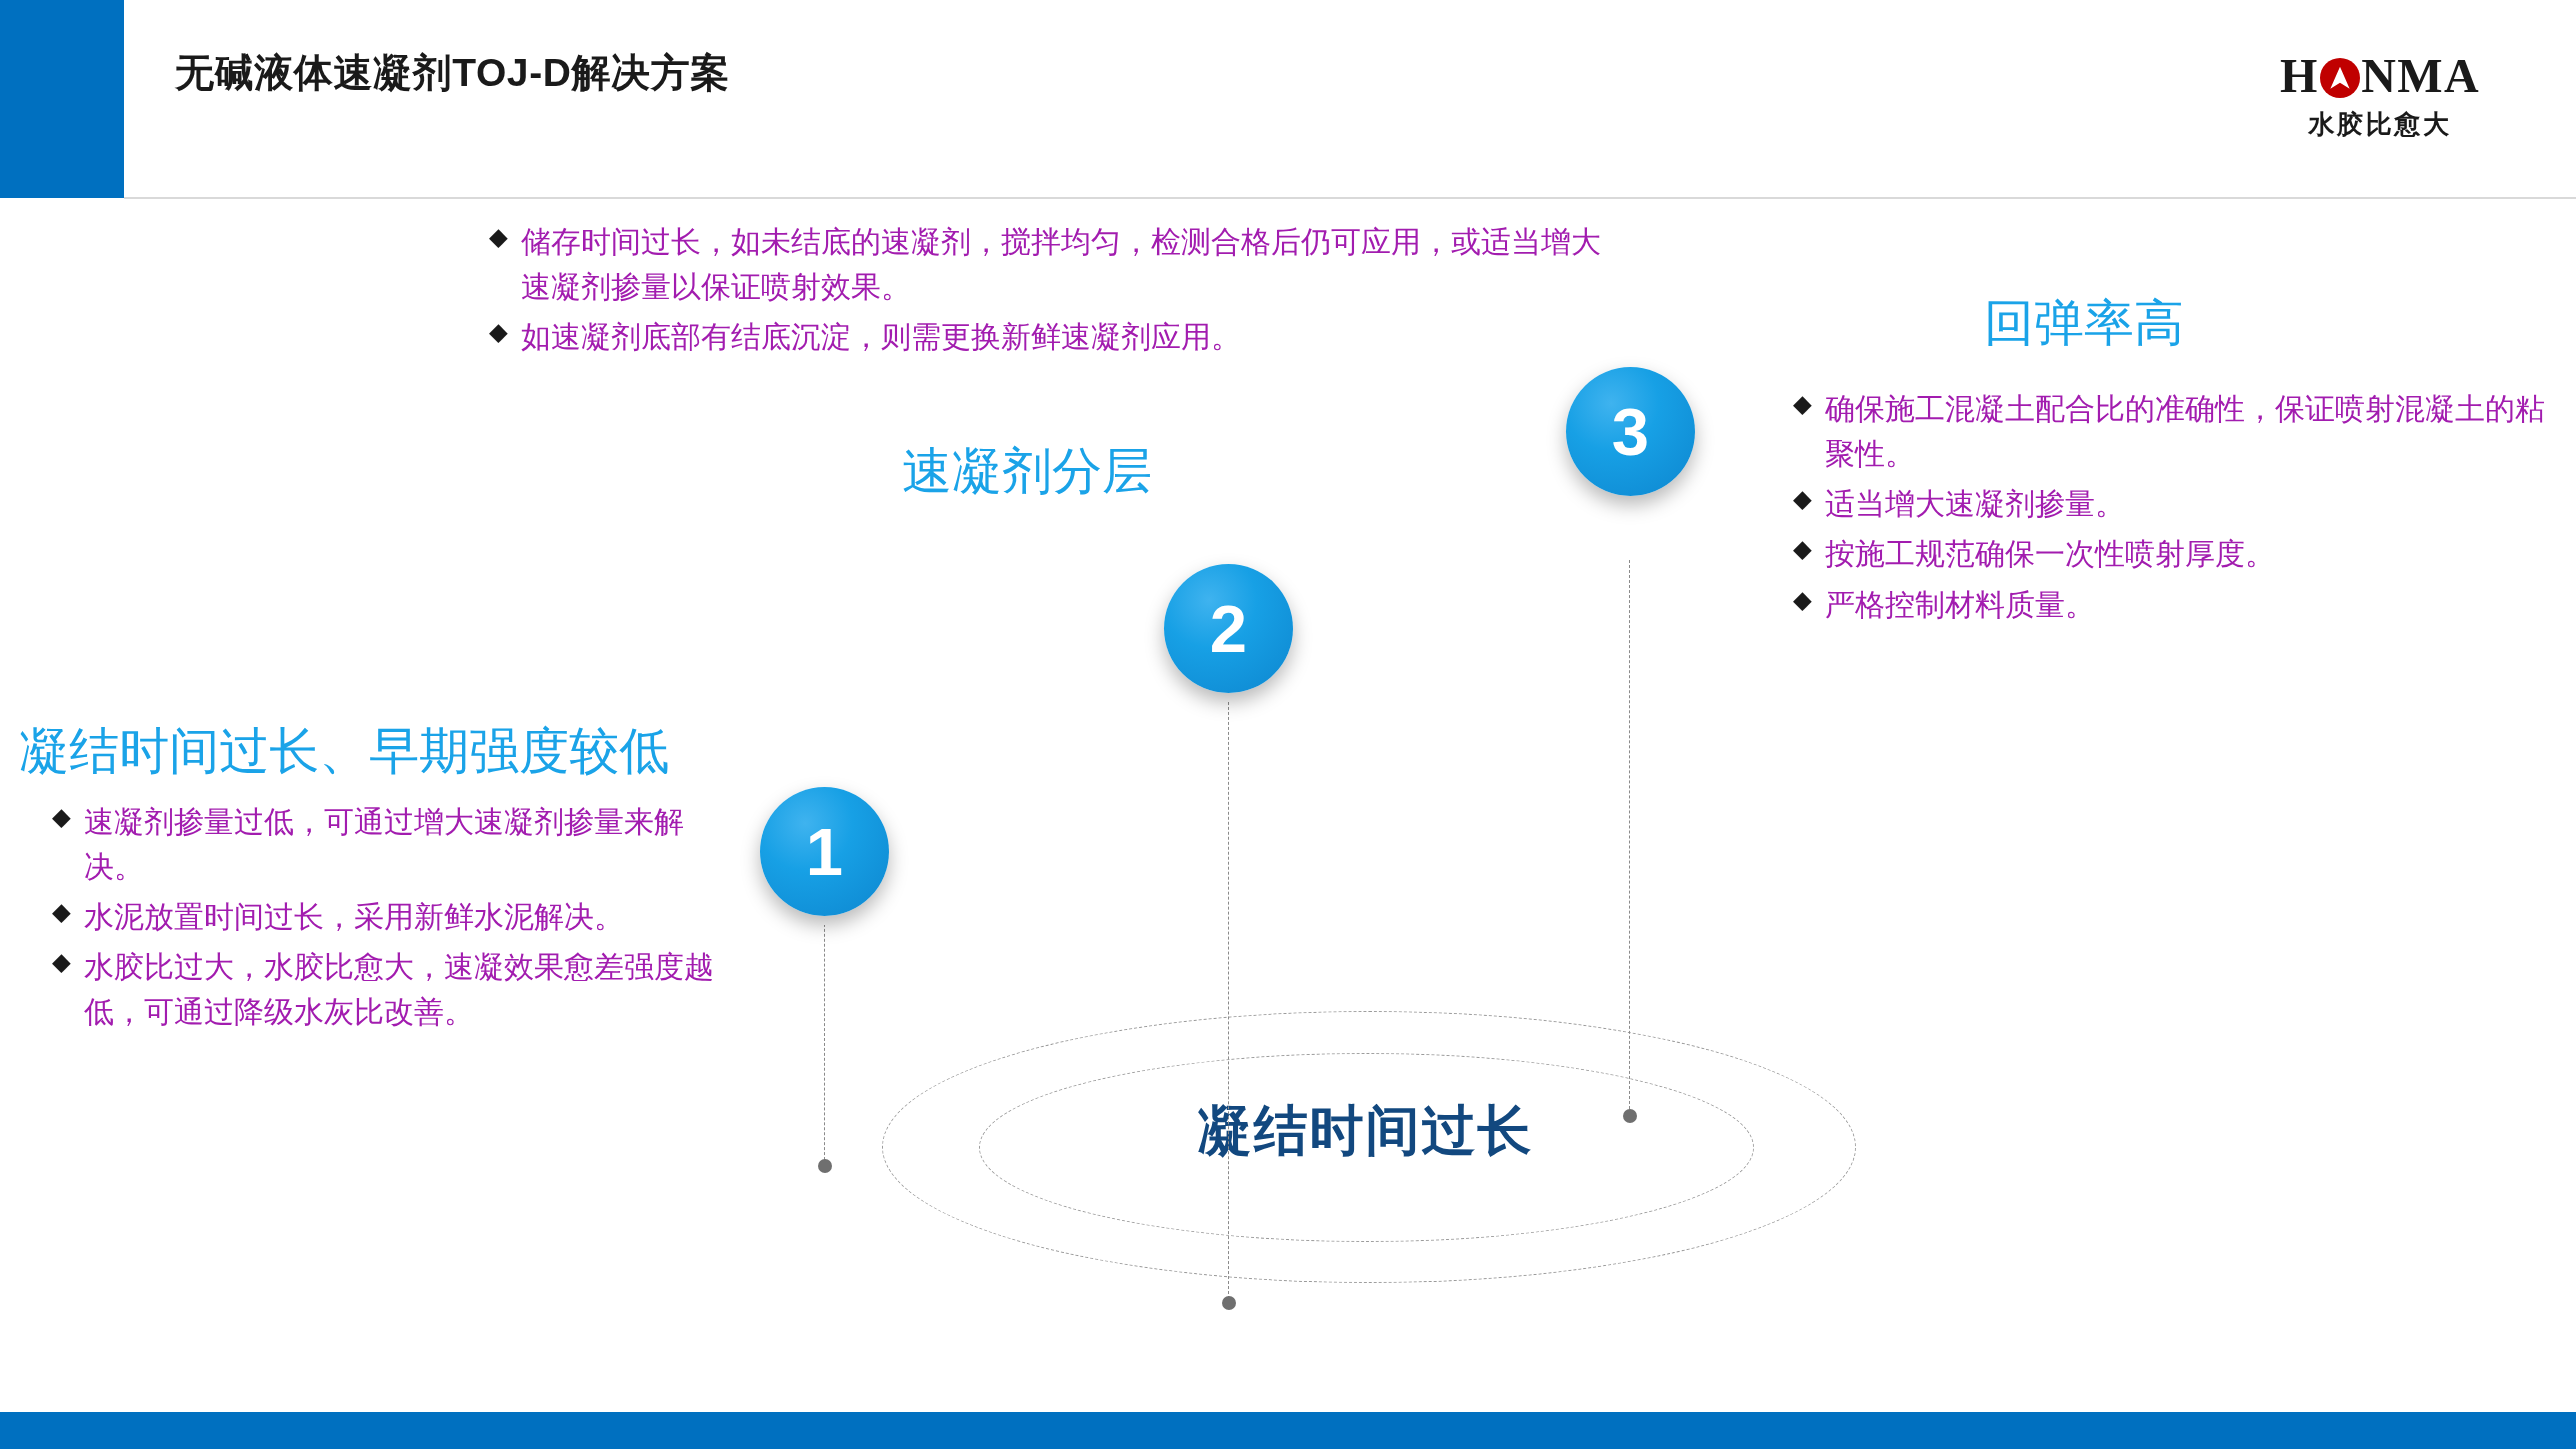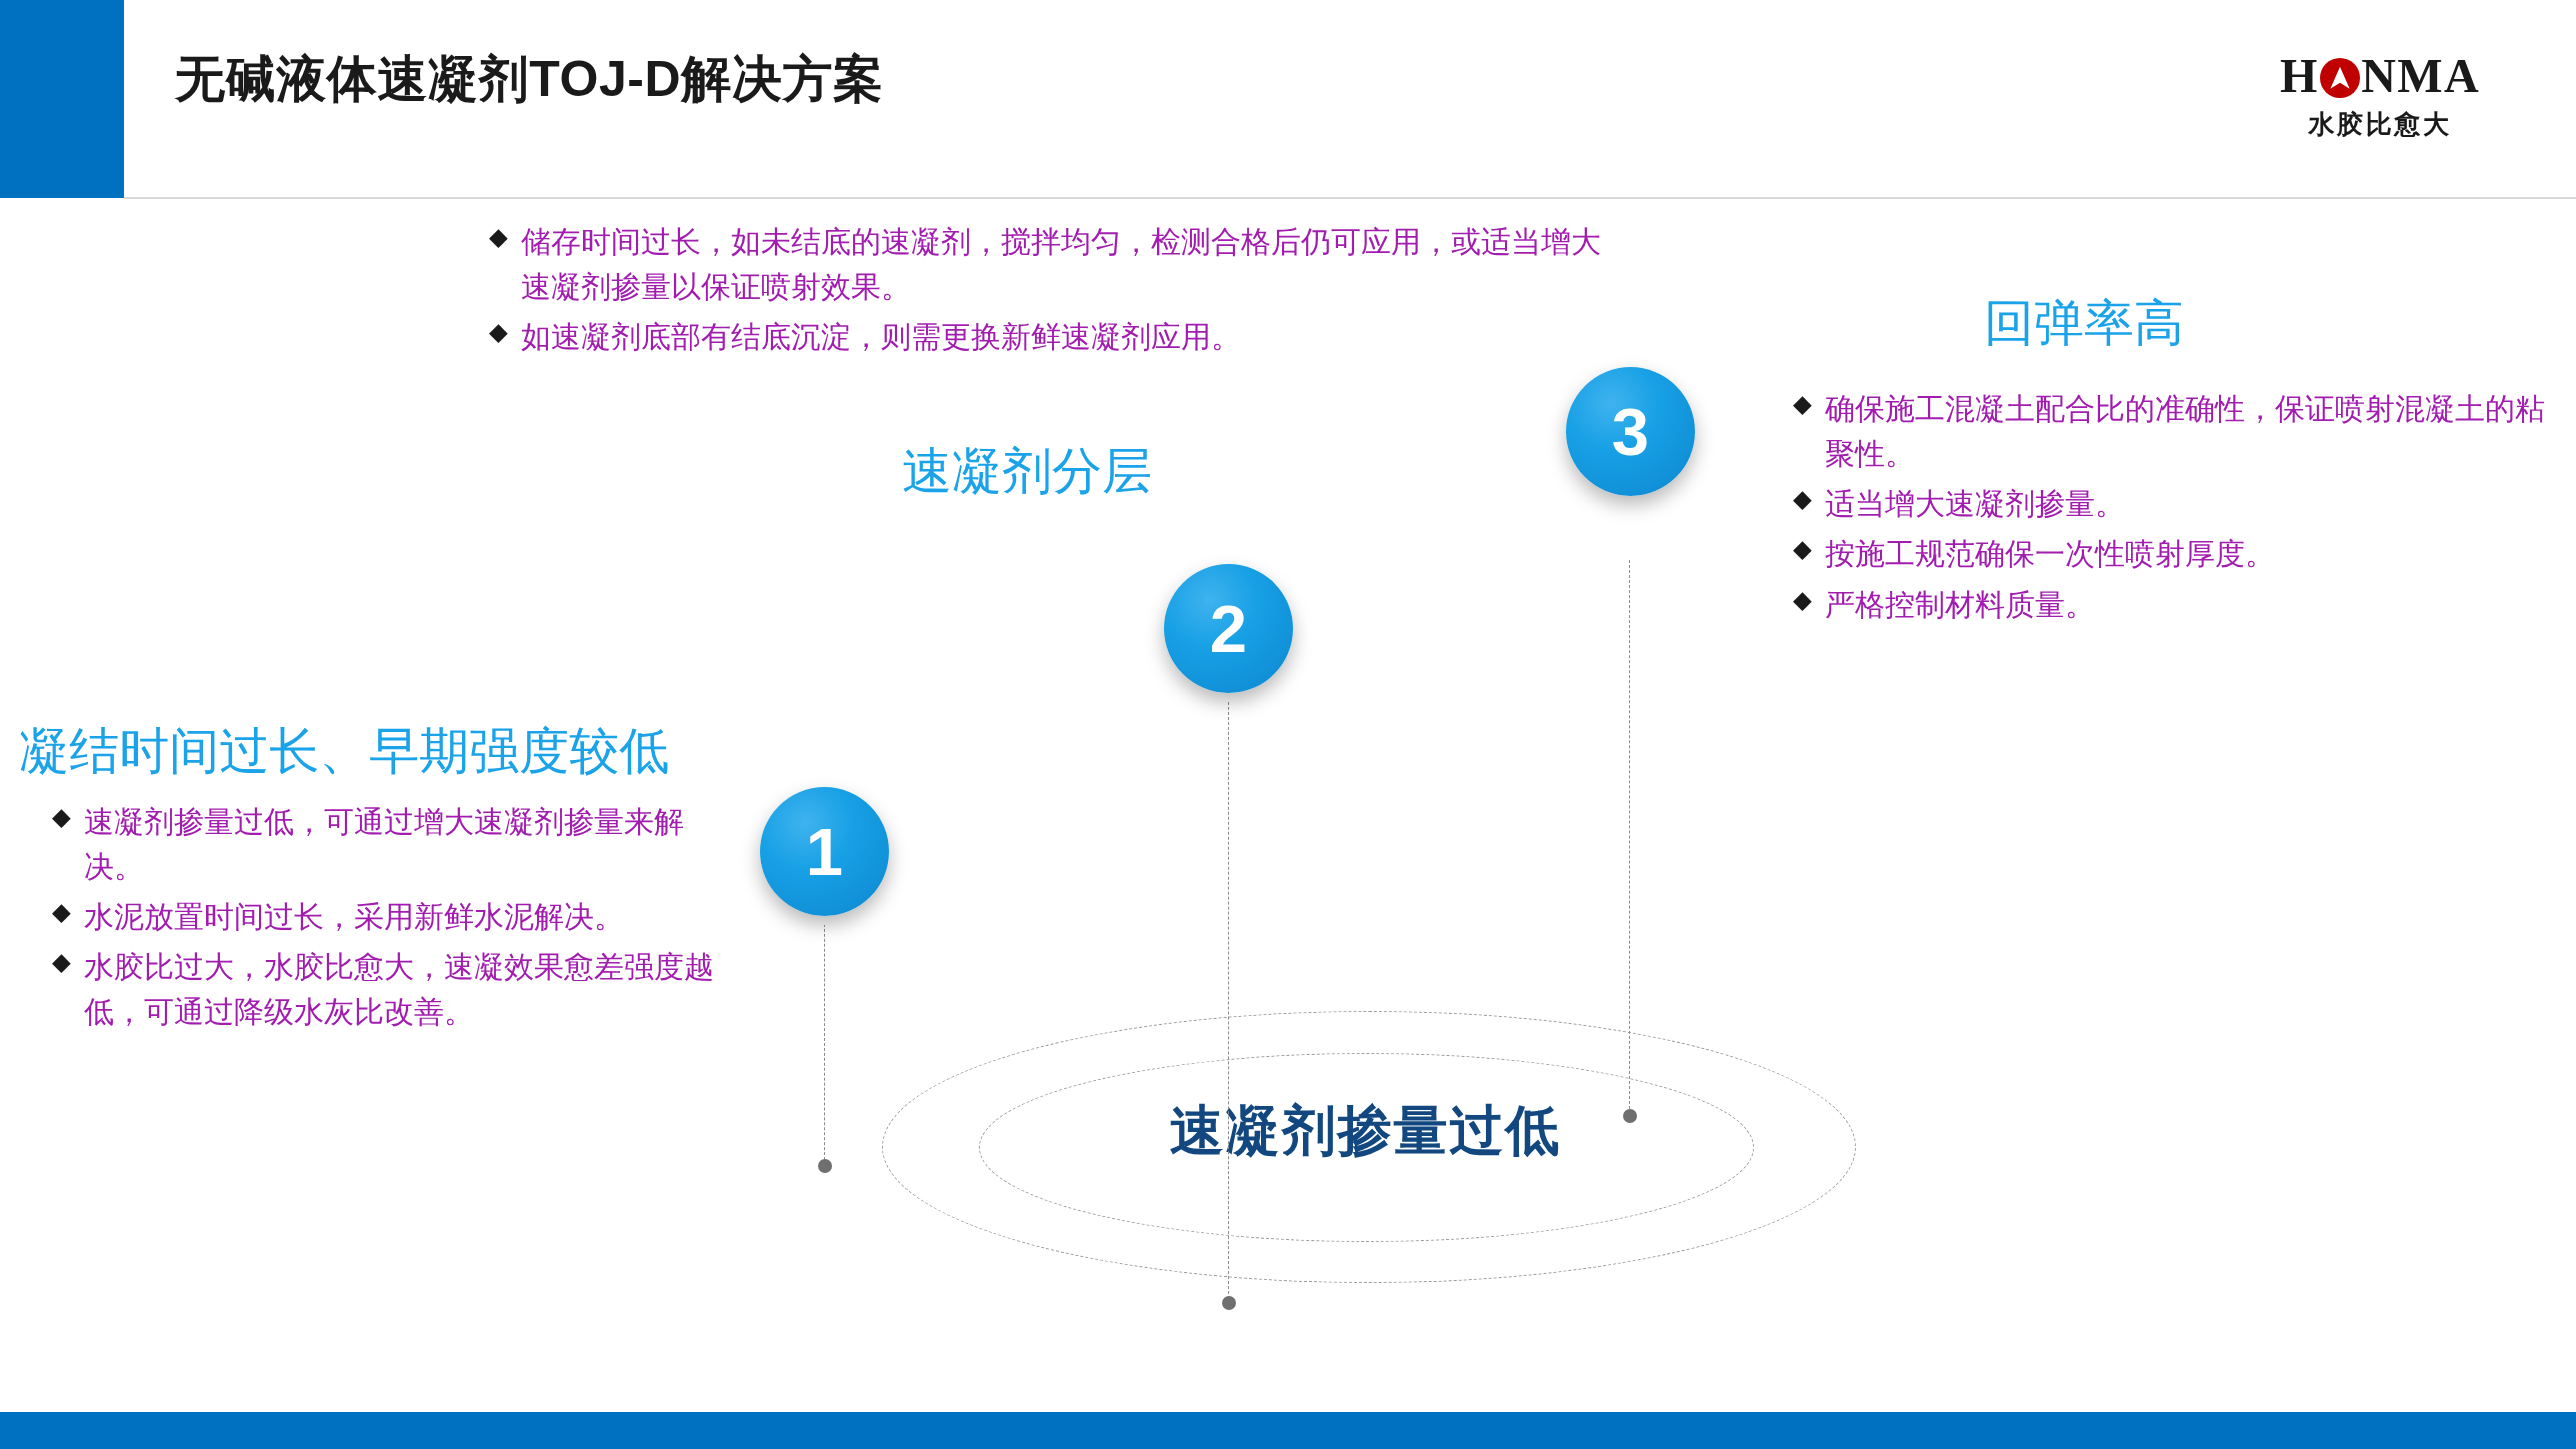--- a/index.html
+++ b/index.html
@@ -27,21 +27,21 @@
     position: absolute;
     left: 0; top: 0;
     width: 124px;
     height: 198px;
     background: #0070c0;
   }
   .header-title {
     position: absolute;
     left: 175px;
     top: 46px;
-    font-size: 50px;
+    font-size: 39px;
     font-weight: bold;
     color: #1a1a1a;
     letter-spacing: 0.6px;
     white-space: nowrap;
   }
   .header-rule {
     position: absolute;
     left: 124px;
     top: 197px;
     width: 2452px;
@@ -219,21 +219,21 @@
   <div class="logo">
     <div class="logo-main">
       <span>H</span><span class="logo-mark"></span><span>NMA</span>
     </div>
     <div class="logo-sub">水胶比愈大</div>
   </div>
 </div>
 
 <div class="base-ellipse"></div>
 <div class="inner-ellipse"></div>
-<div class="center-label">速凝剂掺量过低</div>
+<div class="center-label">凝结时间过长</div>
 
 <div class="stem" style="left:824px; top:914px; height:251px;"></div>
 <div class="stem-dot" style="left:818px; top:1159px;"></div>
 
 <div class="stem" style="left:1228px; top:692px; height:612px;"></div>
 <div class="stem-dot" style="left:1222px; top:1296px;"></div>
 
 <div class="stem" style="left:1629px; top:560px; height:554px;"></div>
 <div class="stem-dot" style="left:1623px; top:1109px;"></div>
 

